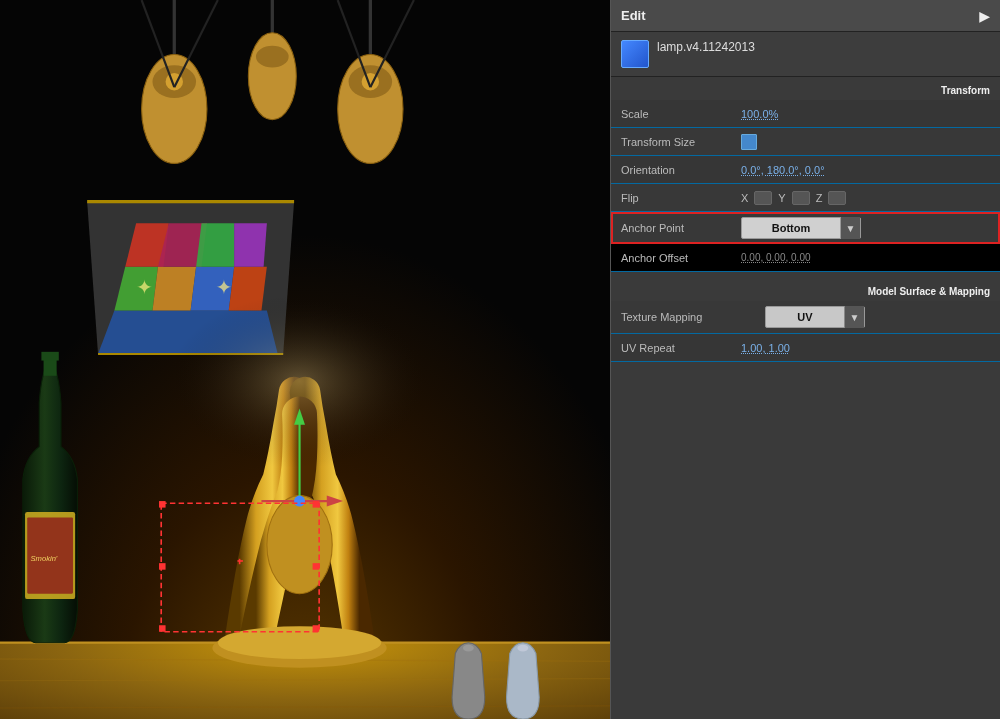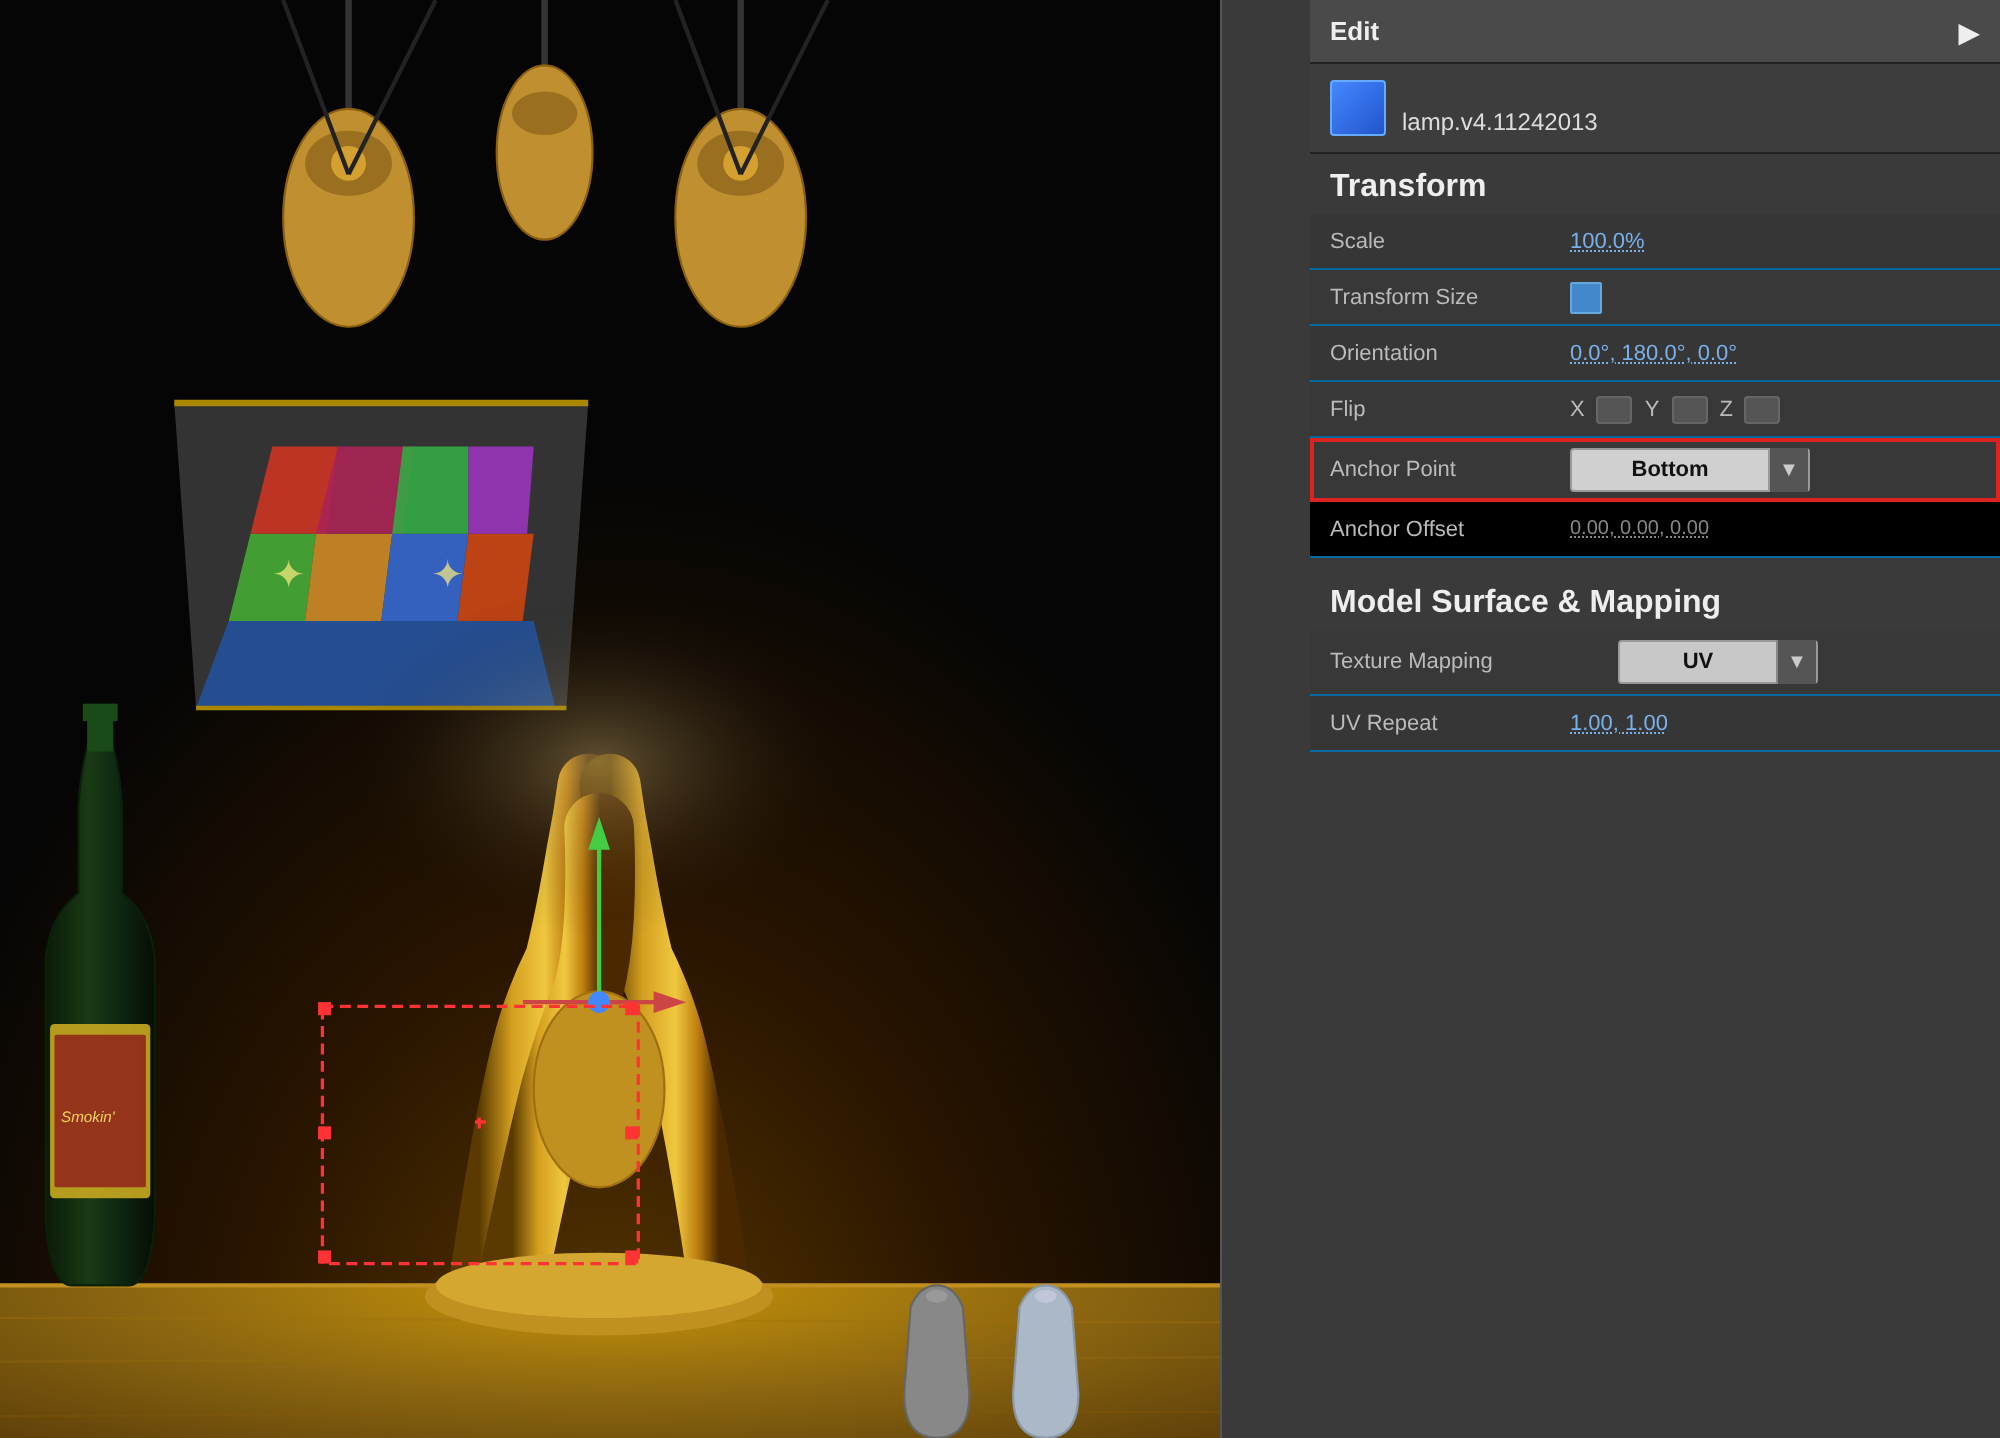--- a/index.html
+++ b/index.html
@@ -43,21 +43,20 @@
     }
 
     
     .right-panel {
       width: 390px;
       background: #3a3a3a;
       display: flex;
       flex-direction: column;
       border-left: 1px solid #555;
       overflow: hidden;
-      padding-left: 44px;
     }
 
     
     .edit-header {
       display: flex;
       align-items: center;
       justify-content: space-between;
       background: #4a4a4a;
       padding: 6px 10px;
       border-bottom: 1px solid #222;
@@ -72,21 +71,21 @@
 
     .edit-arrow {
       color: #eee;
       font-size: 14px;
       cursor: pointer;
     }
 
     
     .object-row {
       display: flex;
-      align-items: flex-end;
+      align-items: flex-start;
       background: #3d3d3d;
       padding: 8px 10px;
       border-bottom: 1px solid #222;
       gap: 8px;
       min-height: 42px;
     }
 
     .object-icon {
       width: 28px;
       height: 28px;
@@ -117,22 +116,23 @@
     .panel-content::-webkit-scrollbar-thumb {
       background: #666;
       border: 1px solid #444;
     }
 
     
     .section-header {
       padding: 8px 10px 4px;
       color: #eee;
       font-weight: bold;
-      font-size: 16px;
+      font-size: 10px;
       background: #3a3a3a;
+      text-align: right;
     }
 
     
     .prop-row {
       display: flex;
       align-items: center;
       padding: 5px 10px;
       border-bottom: 1px solid #0369a1;
       min-height: 28px;
       background: #383838;

